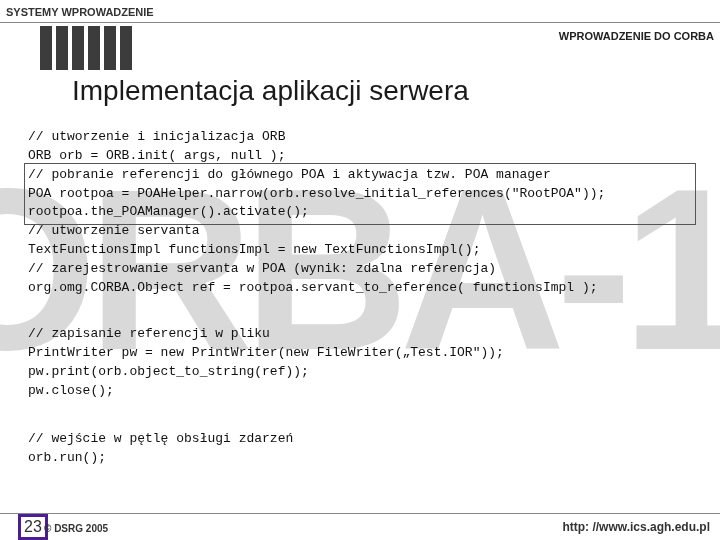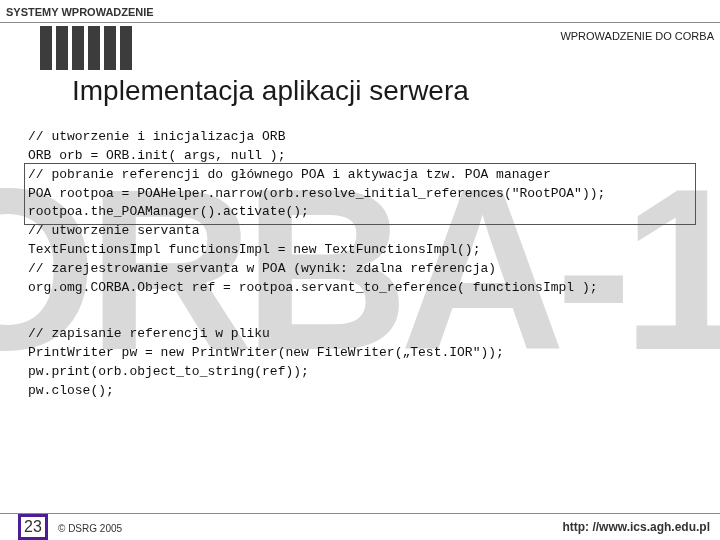--- a/index.html
+++ b/index.html
@@ -1,32 +1,32 @@
 <!DOCTYPE html>
 <html><head>
 <meta charset="utf-8">
 <style>
   * { margin:0; padding:0; box-sizing:border-box; }
   html,body { width:720px; height:540px; font-family:Verdana,Geneva,sans-serif; background:#fff; overflow:hidden; position:relative; }
   .slide { width:720px; height:540px; position:relative; }
   .watermark { position:absolute; right:-20px; top:50%; transform:translateY(-50%); font-size:230px; font-weight:700; color:#d9d9d9; letter-spacing:-10px; z-index:0; font-family:Verdana,sans-serif; line-height:1; white-space:nowrap; }
   .hdr-course { position:absolute; top:6px; left:6px; font-size:11px; font-weight:700; color:#333; z-index:3; }
   .hdr-hr { position:absolute; top:22px; left:0; width:720px; height:1px; background:#888; z-index:3; }
-  .hdr-sub { position:absolute; top:30px; right:6px; font-size:11px; font-weight:400; color:#222; z-index:3; }
+  .hdr-sub { position:absolute; top:30px; right:6px; font-size:11px; font-weight:700; color:#222; z-index:3; }
   .bars { position:absolute; top:26px; left:40px; display:flex; gap:4px; z-index:3; }
   .bars span { width:12px; height:44px; background:#3c3c3c; display:inline-block; }
   .title { position:absolute; top:75px; left:72px; font-size:28px; font-weight:400; color:#1a1a1a; z-index:3; font-family:Verdana,sans-serif;text-align:center; }
   .code { position:absolute; left:28px; font-family:"Courier New",monospace; font-size:13px; font-weight:400; color:#111; z-index:3; line-height:1.45; white-space:pre; }
   .code1 { top:128px; }
   .code2 { top:325px; }
   .code3 { top:430px; }
   .boxed { position:absolute; left:24px; top:163px; width:672px; height:62px; border:1px solid #555; z-index:2; }
   .footer-hr { position:absolute; bottom:26px; left:0; width:720px; height:1px; background:#888; z-index:3; }
   .pagebox { position:absolute; bottom:0; left:18px; width:30px; height:26px; border:3px solid #4c1d95; display:flex; align-items:center; justify-content:center; font-size:16px; color:#333; z-index:3; }
-  .copyright { position:absolute; bottom:6px; left:58px; font-size:10px; font-weight:400; color:#333; z-index:3; }
+  .copyright { position:absolute; bottom:6px; left:44px; font-size:10px; font-weight:700; color:#333; z-index:3; }
   .url { position:absolute; bottom:6px; right:10px; font-size:12px; font-weight:700; color:#333; z-index:3; }
 </style>
 </head>
 <body>
 
 <div class="slide">
   <div class="watermark">CORBA-1</div>
 
   <div class="hdr-course">SYSTEMY WPROWADZENIE</div>
   <div class="hdr-hr"></div>
@@ -51,18 +51,20 @@
 POA rootpoa = POAHelper.narrow(orb.resolve_initial_references("RootPOA"));
 rootpoa.the_POAManager().activate();
 // utworzenie servanta
 TextFunctionsImpl functionsImpl = new TextFunctionsImpl();
 // zarejestrowanie servanta w POA (wynik: zdalna referencja)
 org.omg.CORBA.Object ref = rootpoa.servant_to_reference( functionsImpl );</div>
   <div class="code code2">// zapisanie referencji w pliku
 PrintWriter pw = new PrintWriter(new FileWriter(„Test.IOR"));
 pw.print(orb.object_to_string(ref));
 pw.close();</div>
+  <div class="code code3">// wejście w pętlę obsługi zdarzeń
+orb.run();</div>
 
   <div class="footer-hr"></div>
   <div class="pagebox">23</div>
   <div class="copyright">© DSRG 2005</div>
   <div class="url">http: //www.ics.agh.edu.pl</div>
 </div>
 
 </body></html>

